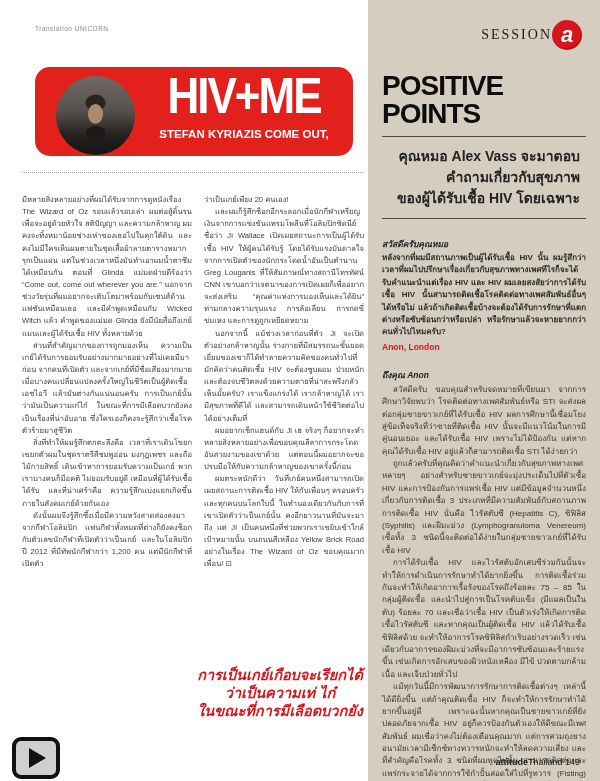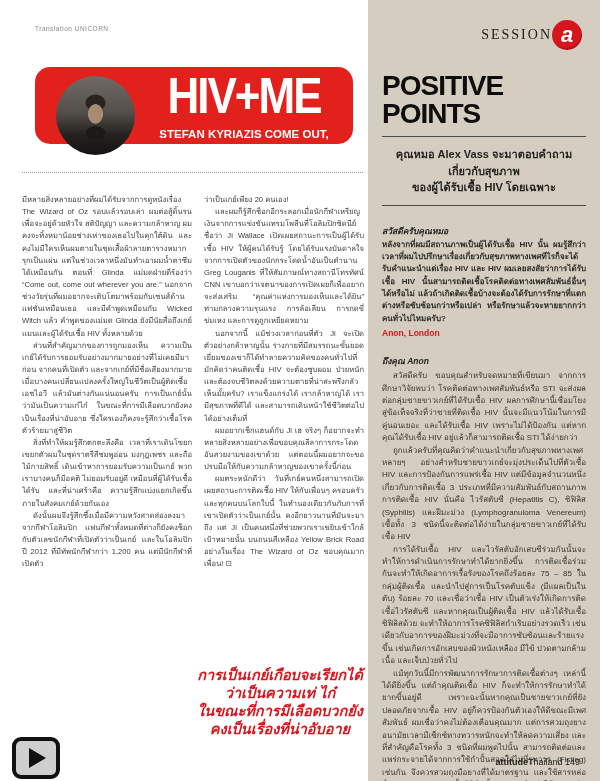--- a/index.html
+++ b/index.html
@@ -8,32 +8,32 @@
   .page { position:relative; width:600px; height:781px; background:#ffffff; overflow:hidden; }
 
   
   .sidebar { position:absolute; top:0; right:0; width:232px; height:781px; background:#d5cec0; }
   .session-row { position:absolute; top:20px; right:18px; display:flex; align-items:center; }
   .session-label { font-family:"Liberation Serif", serif; font-size:14px; letter-spacing:2px; color:#1c1c1c; }
   .a-logo { width:30px; height:30px; border-radius:50%; background:#d6161c; color:#fff; display:flex; align-items:center; justify-content:center; font-weight:bold; font-size:22px; font-style:italic; line-height:1; box-shadow:inset -1px -2px 0 rgba(0,0,0,.15); }
   .sb-content { position:absolute; top:72px; left:14px; right:14px; }
   .sb-title { font-size:28px; font-weight:bold; letter-spacing:-1px; color:#0d0d0d; line-height:1; }
   .sb-rule { border:none; border-top:1.5px solid #4a4a44; margin:8px 0; }
-  .sb-intro { text-align:center; font-weight:bold; font-size:11px; line-height:1.5; color:#222; padding:1px 6px; }
+  .sb-intro { text-align:right; font-weight:bold; font-size:14px; line-height:1.5; color:#222; padding:1px 6px; }
   .sb-q { font-size:8px; line-height:1.55; color:#2b2b28; font-weight:bold; text-align:justify; }
   .sb-greet { font-style:italic; font-weight:bold; font-size:8.5px; color:#222; margin:18px 0 1px; }
   .sb-sig { color:#d6161c; font-weight:bold; font-size:8.5px; margin:3px 0 8px; }
   .sb-salut { font-style:italic; font-weight:bold; font-size:8.5px; color:#222; margin:16px 0 2px; }
   .sb-a p { font-size:8px; line-height:1.55; color:#34342f; text-align:justify; text-indent:11px; }
   .page-num { position:absolute; bottom:14px; right:20px; font-size:9px; color:#222; }
   .page-num b { font-weight:bold; }
 
   
   .credit { position:absolute; top:25px; left:35px; font-size:6.5px; color:#8a8a8a; letter-spacing:.5px; }
-  .banner { position:absolute; top:67px; left:35px; width:318px; height:77px; background:#e2211c; border-radius:15px; }
+  .banner { position:absolute; top:67px; left:35px; width:318px; height:89px; background:#e2211c; border-radius:15px; }
   .portrait { position:absolute; top:9px; left:21px; width:79px; height:79px; border-radius:50%; overflow:hidden;
       background:
         radial-gradient(ellipse 16px 11px at 50% 72%, #1c1a19 60%, rgba(28,26,25,0) 62%),
         radial-gradient(ellipse 13px 17px at 50% 48%, #a88b72 55%, rgba(168,139,114,0) 60%),
         radial-gradient(ellipse 17px 14px at 50% 34%, #2a2420 55%, rgba(42,36,32,0) 62%),
         linear-gradient(180deg, #6f6a64 0%, #55504b 45%, #23201e 75%, #161413 100%); }
   .banner-title { position:absolute; top:5px; left:106px; width:206px; text-align:center; color:#fff; font-weight:bold; font-size:44px; letter-spacing:-2px; line-height:1; transform:scaleY(1.12); transform-origin:top; }
   .banner-sub { position:absolute; top:60px; left:104px; width:210px; text-align:center; color:#fff; font-weight:bold; font-size:11.5px; line-height:1.35; letter-spacing:0; }
   .dotted-sep { position:absolute; top:172px; left:22px; width:341px; border-top:1.5px dotted #9a9a9a; }
 
@@ -52,21 +52,20 @@
 
 <div class="page">
 
   <div class="credit">Translation UNICORN</div>
 
   <div class="banner">
     <div class="portrait"></div>
     <div class="banner-title">HIV+ME</div>
     <div class="banner-sub">
       <span>STEFAN KYRIAZIS COME OUT,</span><br>
-      <span>COME OUT, WHEREVER YOU</span>
     </div>
   </div>
   <div class="dotted-sep"></div>
 
   <div class="col col1">
     <p class="noindent">มีหลายสิ่งหลายอย่างที่ผมได้รับจากการดูหนังเรื่อง The Wizard of Oz รอบแล้วรอบเล่า ผมต่อสู้ดิ้นรนเพื่อจะอยู่ด้วยหัวใจ สติปัญญา และความกล้าหาญ ผมคงจะทิ้งหมาน้อยช่างเห่าของเธอไปในคุกใต้ดิน และคงไม่มีใครเห็นผมตายในชุดเสื้อผ้าลายตารางหมากรุกเป็นแผ่น แต่ในช่วงเวลาหนึ่งมันทำเอาผมน้ำตาซึมได้เหมือนกัน ตอนที่ Glinda แม่มดฝ่ายดีร้องว่า “Come out, come out wherever you are.” นอกจากช่วงวัยรุ่นที่ผมอยากจะเติบโตมาพร้อมกับเซนส์ด้านแฟชั่นเหมือนเธอ และมีคำพูดเหมือนกับ Wicked Witch แล้ว คำพูดของแม่มด Glinda ยังมีนัยสื่อถึงเกย์แมนและผู้ได้รับเชื้อ HIV ทั้งหลายด้วย</p>
     <p>ส่วนที่สำคัญมากของการถูกมองเห็น ความเป็นเกย์ได้รับการยอมรับอย่างมากมายอย่างที่ไม่เคยมีมาก่อน จากคนที่เปิดตัว และจากเกย์ที่มีชื่อเสียงมากมาย เมื่อบางคนเปลี่ยนแปลงครั้งใหญ่ในชีวิตเป็นผู้ติดเชื้อเอชไอวี แล้วมันต่างกันแน่นอนครับ การเป็นเกย์นั้นว่ามันเป็นความเก๋ไก๋ ในขณะที่การมีเลือดบวกยังคงเป็นเรื่องที่น่าอับอาย ซึ่งใครเองก็คงจะรู้สึกว่าเชื้อโรคตัวร้ายมาสู่ชีวิต</p>
     <p>สิ่งที่ทำให้ผมรู้สึกตกตะลึงคือ เวลาที่เราเดินโขยกเขยกตัวผมในชุดราตรีสีชมพูอ่อน มงกุฎเพชร และถือไม้กายสิทธิ์ เดินเข้าหาการยอมรับความเป็นเกย์ พวกเราบางคนก็มีอคติ ไม่ยอมรับอยู่ดี เหมือนที่ผู้ได้รับเชื้อได้รับ และที่น่าเศร้าคือ ความรู้สึกแบ่งแยกเกิดขึ้นภายในสังคมเกย์ด้วยกันเอง</p>
     <p>ดังนั้นผมจึงรู้สึกซึ้งเมื่อมีความหวังสาดส่องลงมาจากกีฬาโอลิมปิก แฟนกีฬาทั้งหมดที่ต่างก็ยังคงช็อกกับตัวเลขนักกีฬาที่เปิดตัวว่าเป็นเกย์ และในโอลิมปิกปี 2012 ที่มีทัพนักกีฬากว่า 1,200 คน แต่มีนักกีฬาที่เปิดตัว</p>
   </div>
@@ -76,21 +75,20 @@
     <p>และผมก็รู้สึกช็อกอีกระลอกเมื่อนักกีฬาเหรียญเงินจากการแข่งขันแทรมโพลีนที่โอลิมปิกซิดนีย์ ชื่อว่า Ji Wallace เปิดเผยสถานะการเป็นผู้ได้รับเชื้อ HIV ให้ผู้คนได้รับรู้ โดยได้รับแรงบันดาลใจจากการเปิดตัวของนักกระโดดน้ำอันเป็นตำนาน Greg Louganis ที่ให้สัมภาษณ์ทางสถานีโทรทัศน์ CNN เขาบอกว่าเจตนาของการเปิดเผยก็เพื่ออยากจะส่งเสริม “คุณค่าแห่งการมองเห็นและได้ยิน” ท่ามกลางความรุนแรง การล้อเลียน การกดขี่ข่มเหง และการดูถูกเหยียดหยาม</p>
     <p>นอกจากนี้ แม้ช่วงเวลาก่อนที่ตัว Ji จะเปิดตัวอย่างกล้าหาญนั้น ร่างกายที่มีสมรรถนะขั้นยอดเยี่ยมของเขาก็ได้ทำลายความคิดของคนทั่วไปที่มักคิดว่าคนติดเชื้อ HIV จะต้องซูบผอม ป่วยหนัก และต้องจบชีวิตลงด้วยความตายที่น่าสะพรึงกลัว เห็นมั้ยครับ? เราแข็งแกร่งได้ เรากล้าหาญได้ เรามีสุขภาพที่ดีได้ และสามารถเดินหน้าใช้ชีวิตต่อไปได้อย่างเต็มที่</p>
     <p>ผมอยากเช็กแฮนด์กับ Ji เฮ จริงๆ ก็อยากจะทำหลายสิ่งหลายอย่างเพื่อขอบคุณลีลาการกระโดดอันสวยงามของเขาด้วย แต่ตอนนี้ผมอยากจะขอปรบมือให้กับความกล้าหาญของเขาครั้งนี้ก่อน</p>
     <p>ผมตระหนักดีว่า วันที่เกย์คนหนึ่งสามารถเปิดเผยสถานะการติดเชื้อ HIV ให้กับเพื่อนๆ ครอบครัว และทุกคนบนโลกใบนี้ ในทำนองเดียวกันกับการที่เขาเปิดตัวว่าเป็นเกย์นั้น คงอีกยาวนานที่มันจะมาถึง แต่ Ji เป็นคนหนึ่งที่ช่วยพวกเราเขยิบเข้าใกล้เป้าหมายนั้น บนถนนสีเหลือง Yellow Brick Road อย่างในเรื่อง The Wizard of Oz ขอบคุณมากเพื่อน! ⊡</p>
   </div>
 
   <div class="quote">
     <span>การเป็นเกย์เกือบจะเรียกได้</span><br>
     <span>ว่าเป็นความเท่ ไก๋</span><br>
     <span>ในขณะที่การมีเลือดบวกยัง</span><br>
-    <span>คงเป็นเรื่องที่น่าอับอาย</span>
   </div>
 
   <div class="play">
     <div class="play-tri"></div>
   </div>
 
   <div class="sidebar">
     <div class="session-row">
       <span class="session-label">SESSION</span>
       <span class="a-logo">a</span>

